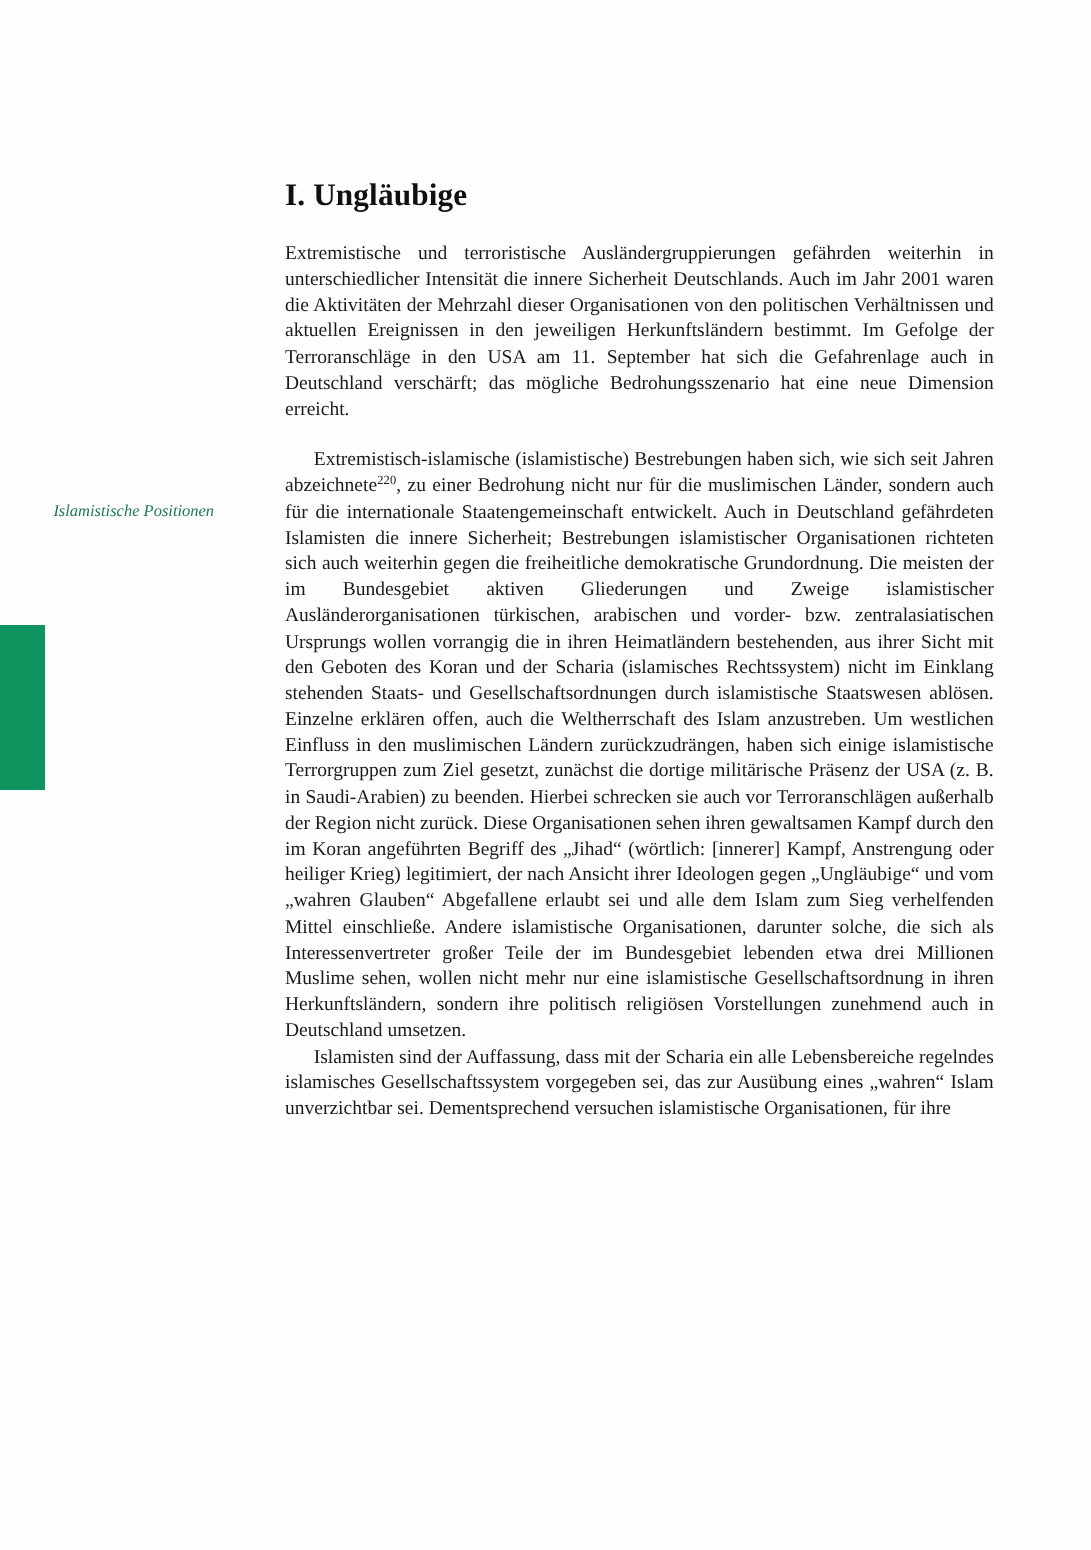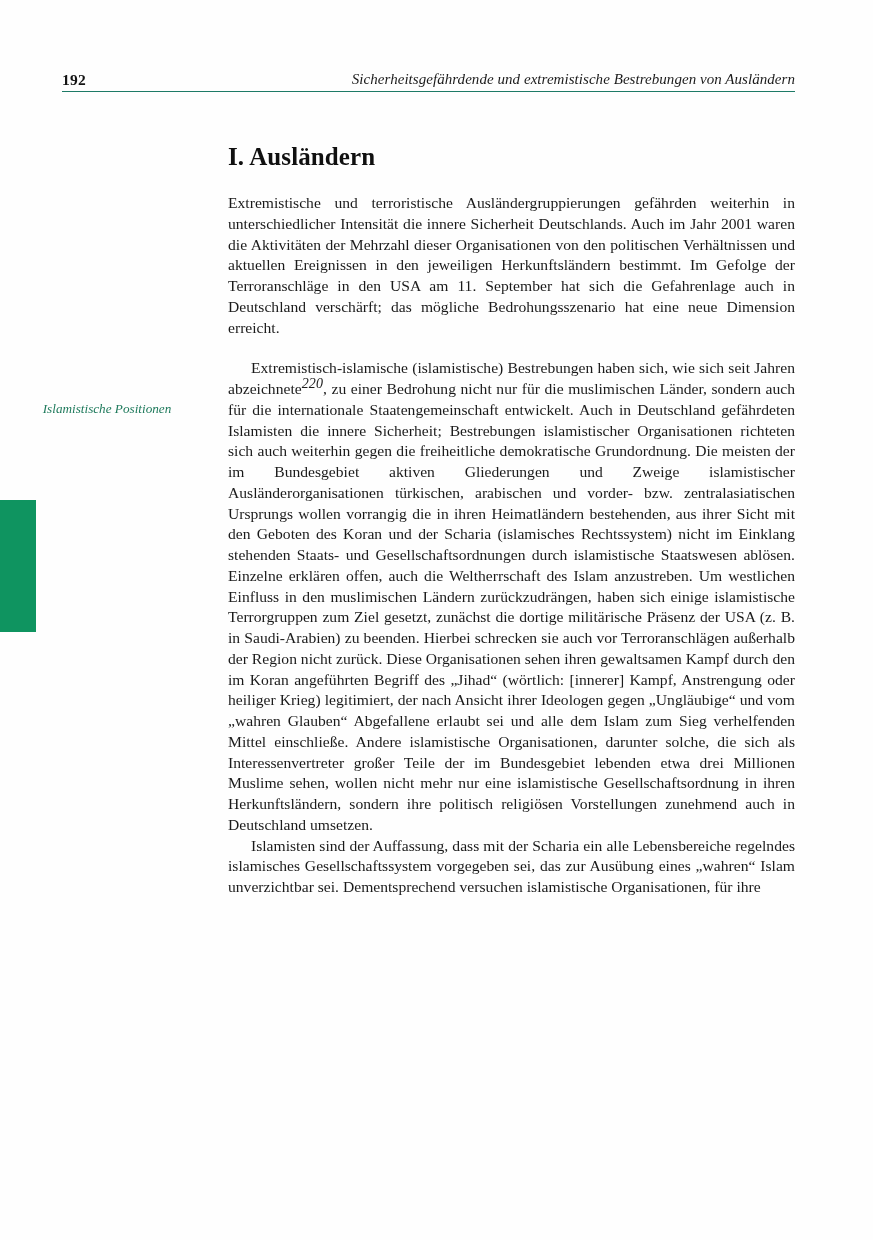--- a/index.html
+++ b/index.html
@@ -94,25 +94,24 @@
     hyphens: manual;
     letter-spacing: 0.01px;
   }
   .body-par.indent {
     text-indent: 23px;
   }
   .gap-after {
     margin-bottom: 20px;
   }
   .fn-ref {
-    font-size: 14px;
+    font-size: 10px;
     vertical-align: super;
     line-height: 0;
     letter-spacing: 0.1px;
-    font-style: italic;
   }
 
   
   .margin-note {
     position: absolute;
     left: 40px;
     top: 399px;
     width: 134px;
     text-align: center;
     font-size: 13.2px;
@@ -121,26 +120,22 @@
     color: #1f7a5c;
   }
 </style>
 </head>
 <body>
 
 <div class="page">
 
   <div class="bleed-tab"></div>
 
-  <div class="running-head">
-    <span class="folio">192</span>
-    <span class="head-title">Sicherheitsgefährdende und extremistische Bestrebungen von Ausländern</span>
-  </div>
 
-  <h1 class="section-heading">I. Ausländern</h1>
+  <h1 class="section-heading">I. Ungläubige</h1>
 
   <div class="margin-note">Islamistische Positionen</div>
 
   <div class="text-column">
 
     <p class="body-par gap-after">Extremistische und terroristische Ausländergruppierungen gefährden weiterhin in unterschiedlicher Intensität die innere Sicherheit Deutschlands. Auch im Jahr 2001 waren die Aktivitäten der Mehrzahl dieser Organisationen von den politischen Verhältnissen und aktuellen Ereignissen in den jeweiligen Herkunftsländern bestimmt. Im Gefolge der Terroranschläge in den USA am 11. September hat sich die Gefahrenlage auch in Deutschland verschärft; das mögliche Bedrohungsszenario hat eine neue Dimension erreicht.</p>
 
     <p class="body-par indent"><span>Extremistisch-islamische (islamistische) Bestrebungen haben sich, wie sich seit Jahren abzeichnete</span><sup class="fn-ref">220</sup><span>, zu einer Bedrohung nicht nur für die muslimischen Länder, sondern auch für die internationale Staatengemeinschaft entwickelt. Auch in Deutschland gefährdeten Islamisten die innere Sicherheit; Bestrebungen islamistischer Organisationen richteten sich auch weiterhin gegen die freiheitliche demokratische Grundordnung. Die meisten der im Bundesgebiet aktiven Gliederungen und Zweige islamistischer Ausländerorganisationen türkischen, arabischen und vorder- bzw. zentralasiatischen Ursprungs wollen vorrangig die in ihren Heimatländern bestehenden, aus ihrer Sicht mit den Geboten des Koran und der Scharia (islamisches Rechtssystem) nicht im Einklang stehenden Staats- und Gesellschaftsordnungen durch islamistische Staatswesen ablösen. Einzelne erklären offen, auch die Weltherrschaft des Islam anzustreben. Um westlichen Einfluss in den muslimischen Ländern zurückzudrängen, haben sich einige islamistische Terrorgruppen zum Ziel gesetzt, zunächst die dortige militärische Präsenz der USA (z. B. in Saudi-Arabien) zu beenden. Hierbei schrecken sie auch vor Terroranschlägen außerhalb der Region nicht zurück. Diese Organisationen sehen ihren gewaltsamen Kampf durch den im Koran angeführten Begriff des „Jihad“ (wörtlich: [innerer] Kampf, Anstrengung oder heiliger Krieg) legitimiert, der nach Ansicht ihrer Ideologen gegen „Ungläubige“ und vom „wahren Glauben“ Abgefallene erlaubt sei und alle dem Islam zum Sieg verhelfenden Mittel einschließe. Andere islamistische Organisationen, darunter solche, die sich als Interessenvertreter großer Teile der im Bundesgebiet lebenden etwa drei Millionen Muslime sehen, wollen nicht mehr nur eine islamistische Gesellschaftsordnung in ihren Herkunftsländern, sondern ihre politisch religiösen Vorstellungen zunehmend auch in Deutschland umsetzen.</span></p>
 
     <p class="body-par indent">Islamisten sind der Auffassung, dass mit der Scharia ein alle Lebensbereiche regelndes islamisches Gesellschaftssystem vorgegeben sei, das zur Ausübung eines „wahren“ Islam unverzichtbar sei. Dementsprechend versuchen islamistische Organisationen, für ihre</p>

